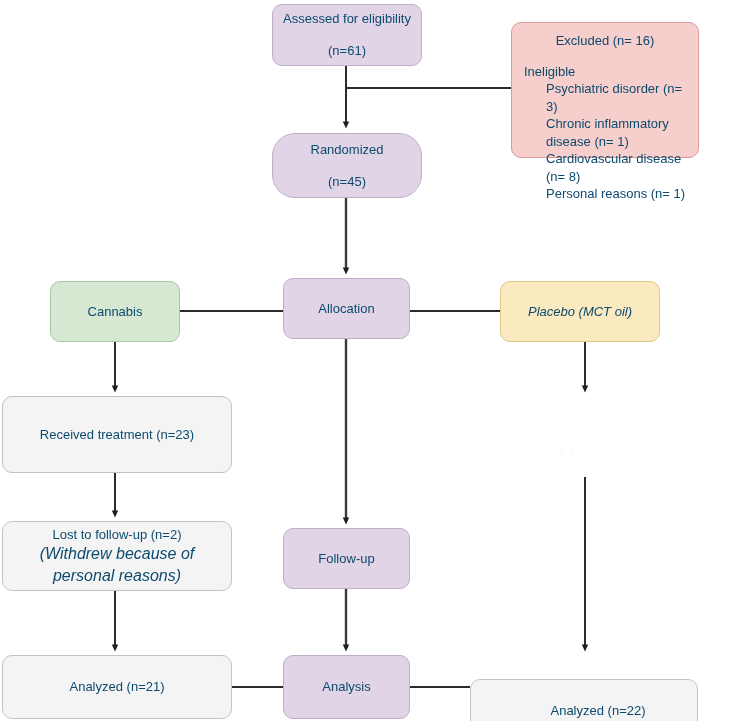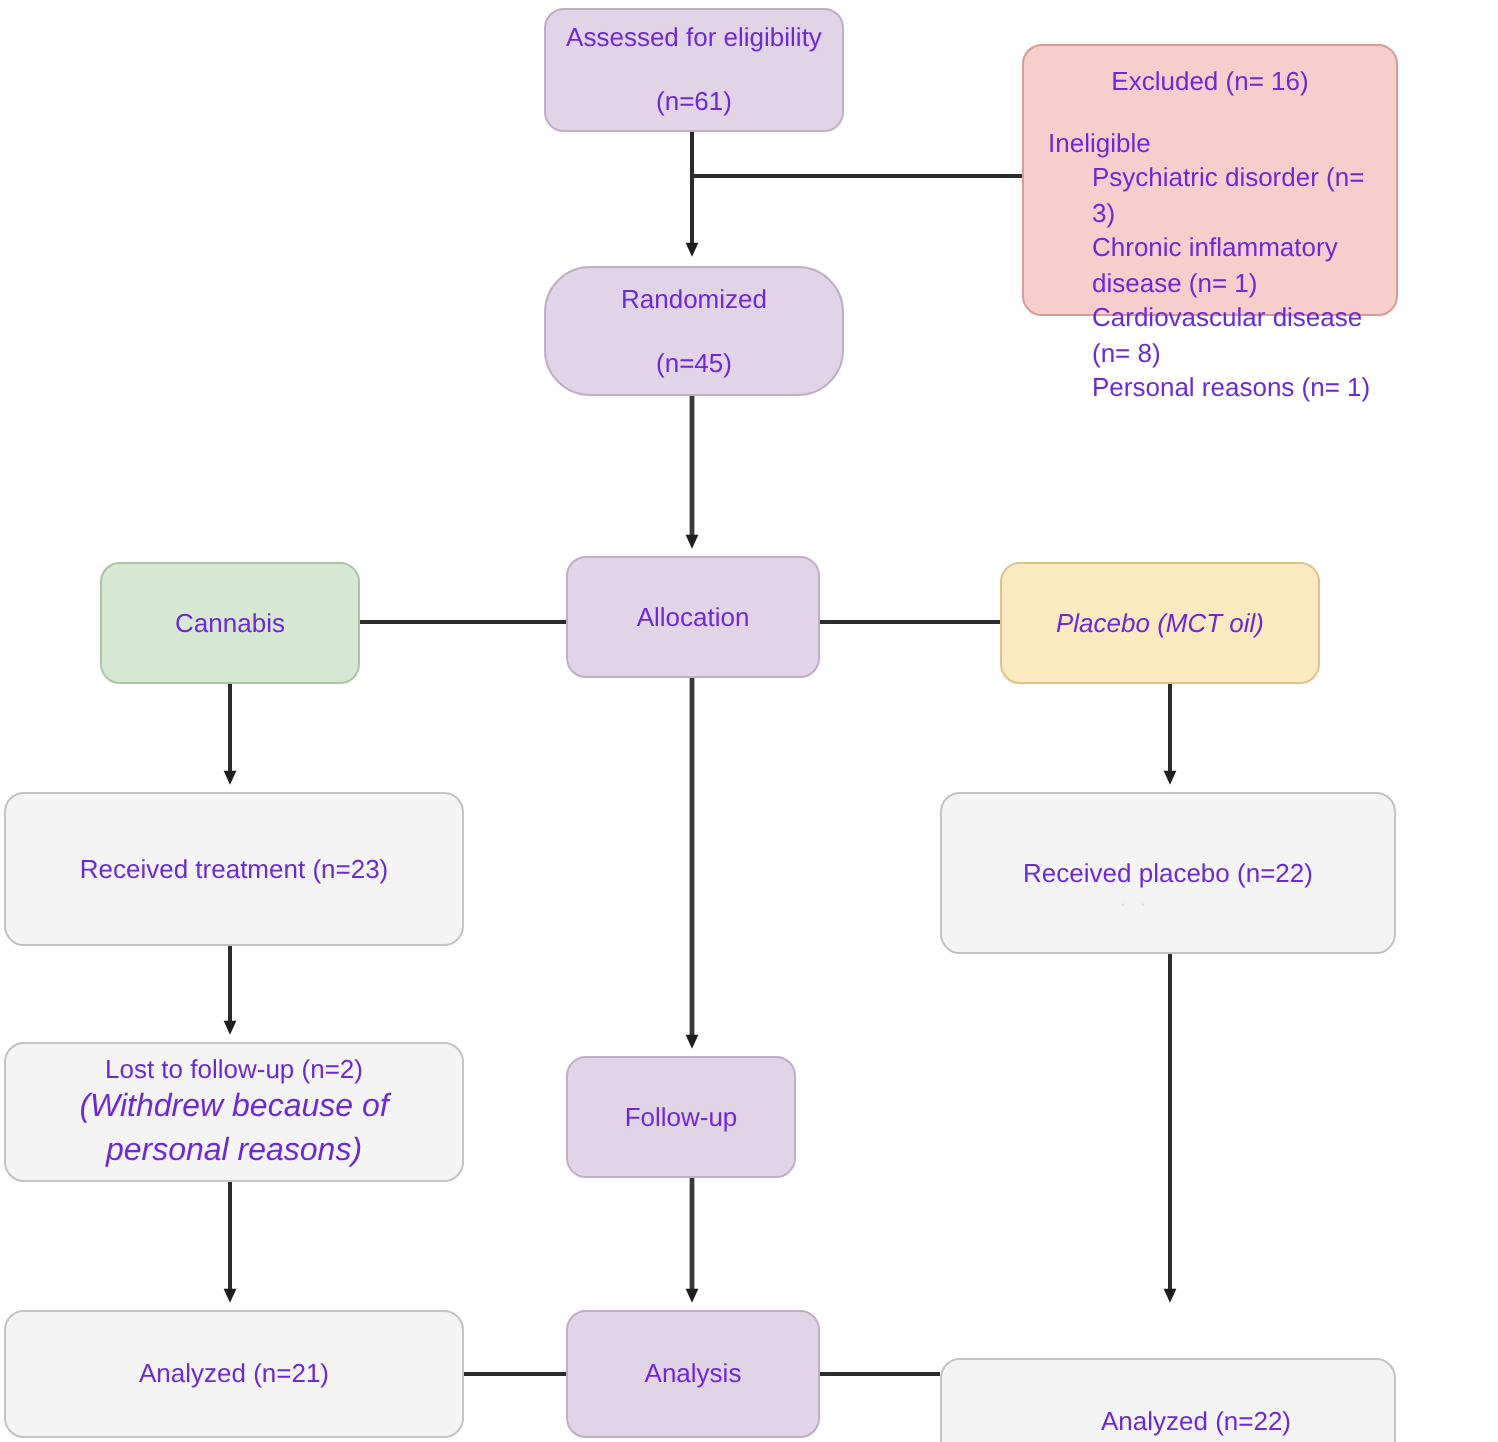--- a/index.html
+++ b/index.html
@@ -29,21 +29,21 @@
   .node {
     position: absolute;
     box-sizing: border-box;
     border-radius: 10px;
     border: 1px solid #b8b8b8;
     display: flex;
     flex-direction: column;
     align-items: center;
     justify-content: center;
     text-align: center;
-    color: #6d28d9;
+    color: #0c4a6e;
     font-size: 13px;
     line-height: 1.35;
     padding: 4px 8px;
   }
   .node .line { display: block; }
   .node .line.small { font-size: 16px; font-style: italic; }
   .node .gap { height: 14px; }
 
   .n-purple { background: #e2d4e7; border-color: #c0aec7; }
   .n-green  { background: #d6e8d2; border-color: #a9c6a3; }
@@ -58,21 +58,21 @@
                      padding: 9px 12px; text-align: left; }
   #node-excluded .hdr { text-align: center; display: block; margin-bottom: 13px; }
   #node-excluded .sub { display: block; padding-left: 22px; }
   #node-randomized { left: 272px; top: 133px; width: 150px; height: 65px; border-radius: 23px; }
   #node-cannabis   { left: 50px;  top: 281px; width: 130px; height: 61px; }
   #node-allocation { left: 283px; top: 278px; width: 127px; height: 61px; }
   #node-placebo    { left: 500px; top: 281px; width: 160px; height: 61px; font-style: italic; }
   #node-received-t { left: 2px;   top: 396px; width: 230px; height: 77px; }
   #node-received-p { left: 470px; top: 396px; width: 228px; height: 81px; }
   #node-lost       { left: 2px;   top: 521px; width: 230px; height: 70px; }
-  #node-followup   { left: 283px; top: 528px; width: 115px; height: 61px; text-align: center; }
+  #node-followup   { left: 283px; top: 528px; width: 127px; height: 61px; text-align: center; }
   #node-analyzed-l { left: 2px;   top: 655px; width: 230px; height: 64px; }
   #node-analysis   { left: 283px; top: 655px; width: 127px; height: 64px; }
   #node-analyzed-r { left: 470px; top: 679px; width: 228px; height: 64px; padding-left: 36px; }
 
   .ghost-dots {
     position: absolute;
     left: 560px;
     top: 444px;
     width: 40px;
     height: 8px;
@@ -177,23 +177,20 @@
   </div>
 
   <div class="node n-yellow" id="node-placebo">
     <span class="line">Placebo (MCT oil)</span>
   </div>
 
   <div class="node n-grey" id="node-received-t">
     <span class="line">Received treatment (n=23)</span>
   </div>
 
-  <div class="node n-grey" id="node-received-p">
-    <span class="line">Received placebo (n=22)</span>
-  </div>
   <div class="ghost-dots">..</div>
 
   <div class="node n-grey" id="node-lost">
     <span class="line">Lost to follow-up (n=2)</span>
     <span class="gap"></span>
     <span class="line small">(Withdrew because of personal reasons)</span>
   </div>
 
   <div class="node n-purple" id="node-followup">
     <span class="line">Follow-up</span>

